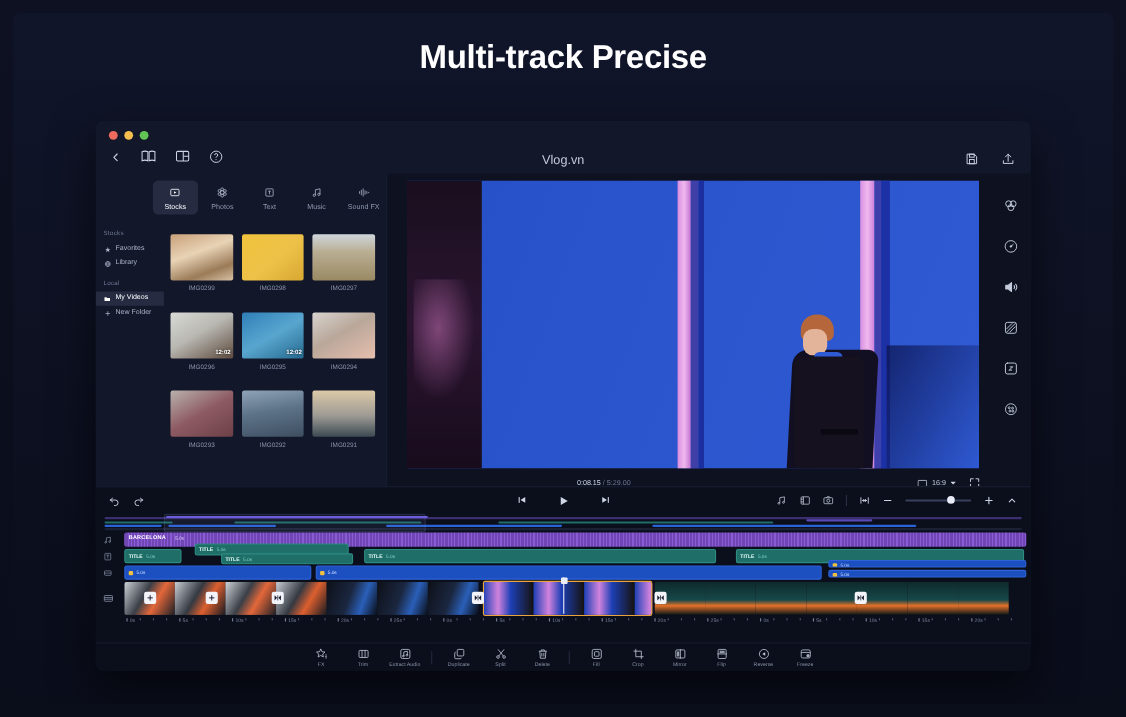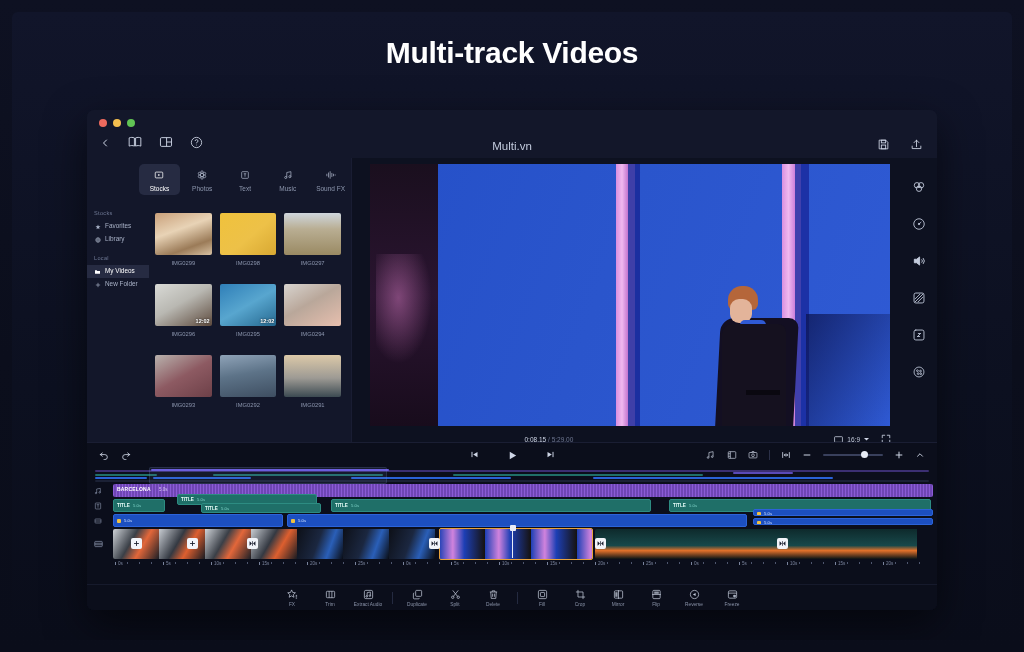--- a/index.html
+++ b/index.html
@@ -211,21 +211,21 @@
   .bb-lab { font-size: 4.8px; color: #8a93a9; margin-top: 2px; }
   .bb-div { width: 1px; height: 12px; background: #242a40; margin: 0 5px; }
 </style>
 </head>
 <body>
 
 <div class="page">
  <div class="page-inner">
 
   <div class="hero">
-    <div class="hero-title">Multi-track Videos</div>
+    <div class="hero-title">Multi-track Precise</div>
   </div>
 
   <div class="app">
 
     <div class="titlebar">
       <div class="lights">
         <span class="light l-red"></span>
         <span class="light l-yellow"></span>
         <span class="light l-green"></span>
       </div>
@@ -249,21 +249,21 @@
               </svg>
         </span>
         <span class="icon">
           <svg width="13" height="13" viewBox="0 0 24 24" fill="none" stroke="currentColor" stroke-width="1.6">
                 <circle cx="12" cy="12" r="9.5"></circle>
                 <path d="M9.5 9.2a2.6 2.6 0 1 1 3.2 2.6c-.7.2-1 .8-1 1.6"></path>
                 <circle cx="11.8" cy="16.6" r=".9" fill="currentColor" stroke="none"></circle>
               </svg>
         </span>
       </div>
-      <div class="app-title">Multi.vn</div>
+      <div class="app-title">Vlog.vn</div>
       <div class="tb-right">
         <span class="icon">
           <svg width="13" height="13" viewBox="0 0 24 24" fill="none" stroke="currentColor" stroke-width="1.6">
                 <path d="M4 4h12l4 4v12H4z"></path>
                 <rect x="8" y="4" width="8" height="5"></rect>
                 <rect x="8" y="13" width="8" height="7"></rect>
               </svg>
         </span>
         <span class="icon">
           <svg width="13" height="13" viewBox="0 0 24 24" fill="none" stroke="currentColor" stroke-width="1.6" stroke-linecap="round">

